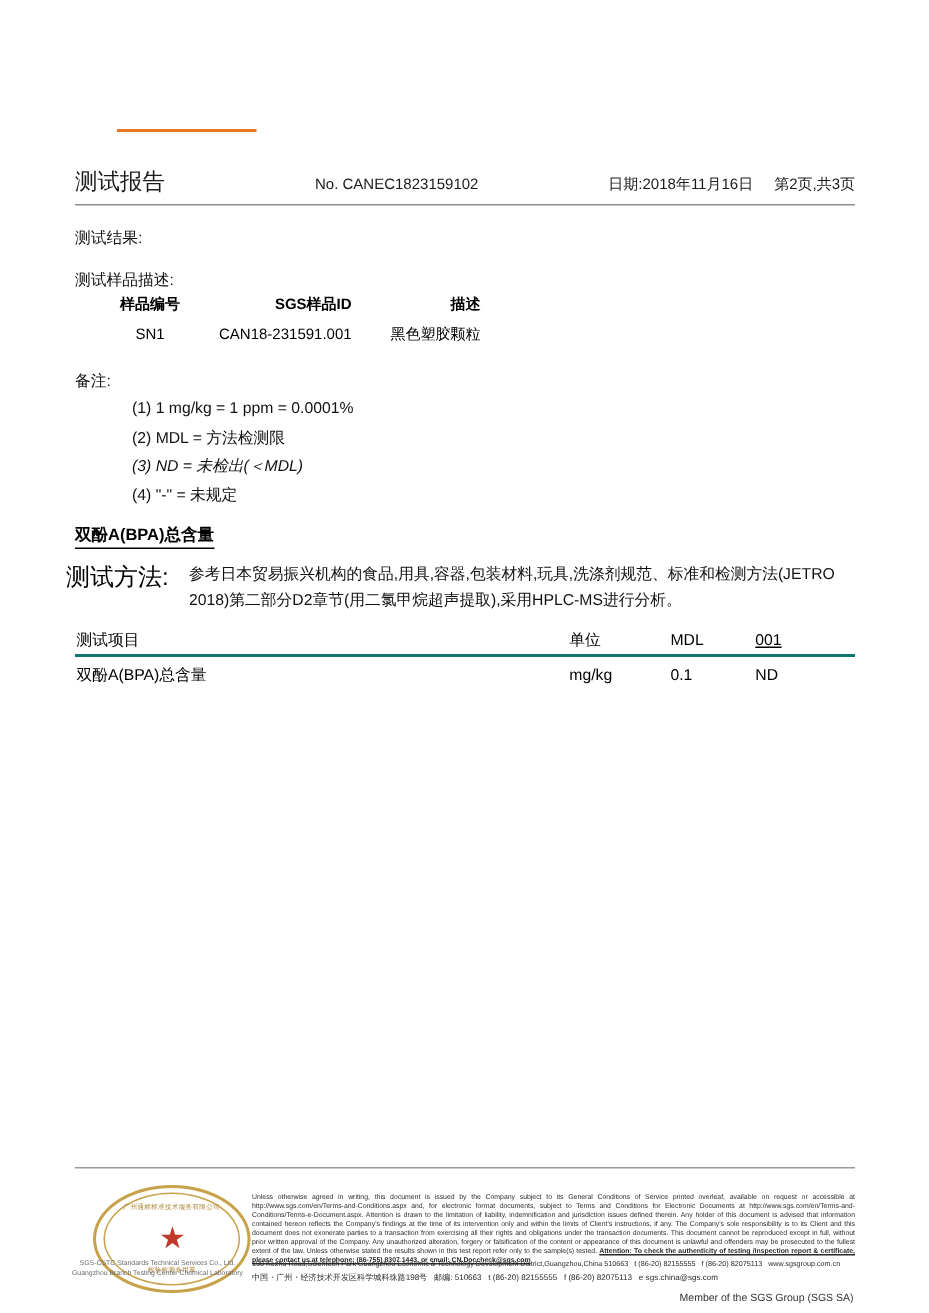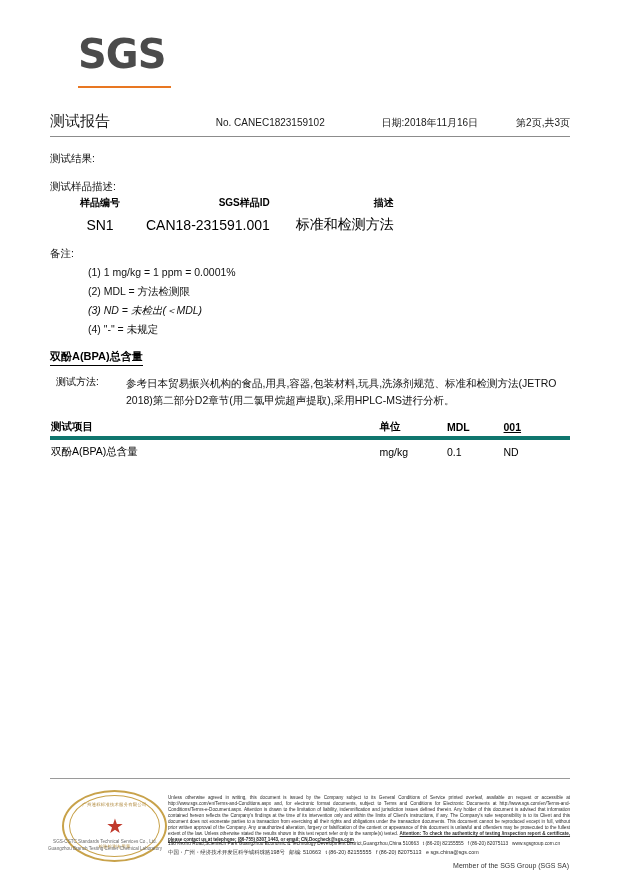--- a/index.html
+++ b/index.html
@@ -47,21 +47,20 @@
     background: #e87722;
   }
 
   .title-row {
     position: absolute;
     left: 50px;
     top: 112px;
     width: 520px;
     display: flex;
     align-items: baseline;
-    gap: 24px;
   }
   .report-title {
     font-family: "DejaVu Sans", sans-serif;
     font-size: 15px;
     color: #1a1a1a;
     width: 160px;
   }
   .report-no {
     font-size: 10px;
     color: #1a1a1a;
@@ -122,61 +121,61 @@
   .sample-table th {
     font-weight: bold;
     text-align: right;
     padding: 0 26px 4px 0;
     white-space: nowrap;
     font-size: 10px;
   }
   .sample-table td {
     padding: 2px 26px 0 0;
     white-space: nowrap;
-    font-size: 14px;
+    font-size: 10px;
     margin-top: 16px;
   }
   .sample-table .c-center { text-align: center; padding-left: 0; }
 
   
   .res-wrap {
     position: absolute;
     left: 50px;
     top: 419px;
     width: 520px;
   }
   .res-table {
     width: 100%;
     border-collapse: collapse;
     font-size: 10.5px;
   }
   .res-table th {
-    font-weight: bold;
+    font-weight: normal;
     text-align: left;
     padding-bottom: 2px;
-    border-bottom: 4px solid #0f766e;
+    border-bottom: 2px solid #0f766e;
     white-space: nowrap;
   }
   .res-table th.num, .res-table td.num { text-align: left; }
   .res-table td {
     padding-top: 5px;
     white-space: nowrap;
   }
   .res-table .col-item { width: 300px; }
   .res-table .col-unit { width: 60px; }
   .res-table .col-mdl  { width: 50px; }
   .res-table .col-001  { width: 60px; }
   .underline-h { text-decoration: underline; }
 
   
   .method-label {
     position: absolute;
-    left: 56px;
+    left: 44px;
     top: 375px;
-    font-size: 10px;
+    font-size: 16px;
   }
   .method-text {
     position: absolute;
     left: 126px;
     top: 375px;
     width: 444px;
     font-size: 10.5px;
     line-height: 17px;
     color: #111;
   }
@@ -272,23 +271,20 @@
     top: 862px;
     font-size: 7px;
     color: #333;
   }
 </style>
 </head>
 <body>
 
 <div class="page">
 
-  <div class="logo-block">
-    <div class="sgs-logo">SGS</div>
-  </div>
   <div class="logo-rule"></div>
 
   <div class="title-row">
     <div class="report-title">测试报告</div>
     <div class="report-no">No. CANEC1823159102</div>
     <div class="report-date">日期:2018年11月16日</div>
     <div class="report-page">第2页,共3页</div>
   </div>
   <div class="hdr-rule"></div>
 
@@ -301,21 +297,21 @@
       <tr>
         <th>样品编号</th>
         <th>SGS样品ID</th>
         <th>描述</th>
       </tr>
     </thead>
     <tbody>
       <tr>
         <td class="c-center">SN1</td>
         <td>CAN18-231591.001</td>
-        <td>标准和检测方法</td>
+        <td>黑色塑胶颗粒</td>
       </tr>
     </tbody>
   </table>
 
   <div class="line indent1" style="top:247px;">备注:</div>
   <div class="line indent3" style="top:266px;">(1) 1 mg/kg = 1 ppm = 0.0001%</div>
   <div class="line indent3" style="top:285px;">(2) MDL = 方法检测限</div>
   <div class="line indent3" style="top:304px;font-style:italic;">(3) ND = 未检出(＜MDL)</div>
   <div class="line indent3" style="top:323px;">(4) "-" = 未规定</div>
 

